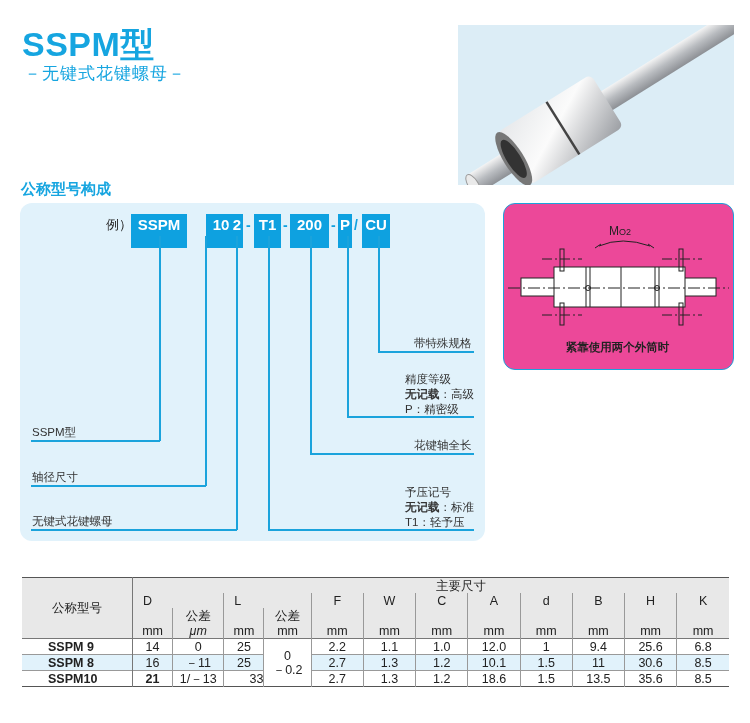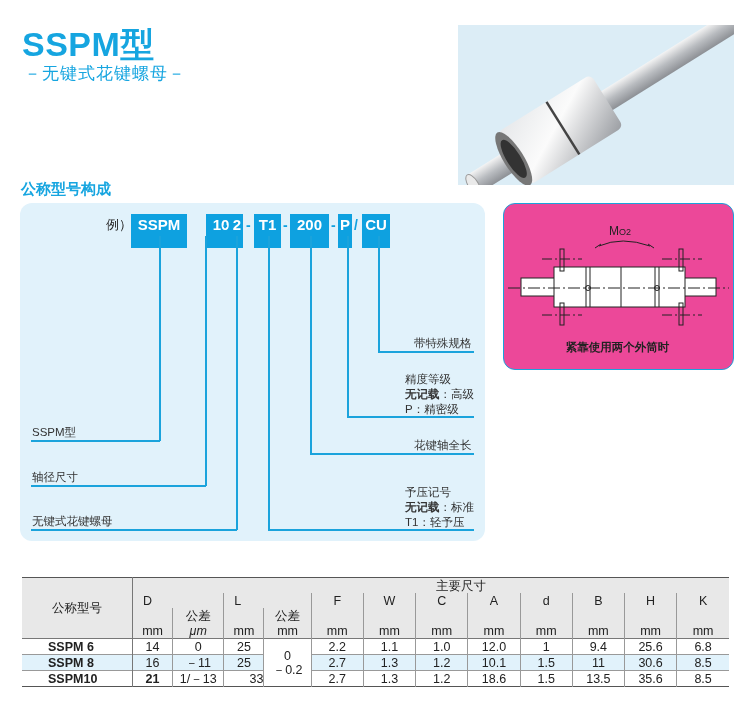--- a/index.html
+++ b/index.html
@@ -188,21 +188,21 @@
     <td style="border-right:1px solid #999;">mm</td>
     <td style="border-right:1px solid #999;">mm</td>
     <td style="border-right:1px solid #999;">mm</td>
     <td style="border-right:1px solid #999;">mm</td>
     <td style="border-right:1px solid #999;">mm</td>
     <td>mm</td>
   </tr>
   </tbody>
     <tbody id="rows">
       <tr style="border-bottom: 1px solid rgb(153, 153, 153);">
-        <td class="model" style="border-right: 1px solid rgb(119, 119, 119);">SSPM  6</td>
+        <td class="model" style="border-right: 1px solid rgb(119, 119, 119);">SSPM  9</td>
         <td style="border-right: 1px solid rgb(153, 153, 153);">14</td>
         <td style="border-right: 1px solid rgb(153, 153, 153);">0</td>
         <td style="border-right: 1px solid rgb(153, 153, 153);">25</td>
         <td rowspan="3" style="background: rgb(255, 255, 255); border-left: 1px solid rgb(153, 153, 153); border-right: 1px solid rgb(153, 153, 153);">
           <div>0</div>
           <div>－0.2</div>
         </td>
         <td style="border-right: 1px solid rgb(153, 153, 153);">2.2</td>
         <td style="border-right: 1px solid rgb(153, 153, 153);">1.1</td>
         <td style="border-right: 1px solid rgb(153, 153, 153);">1.0</td>

